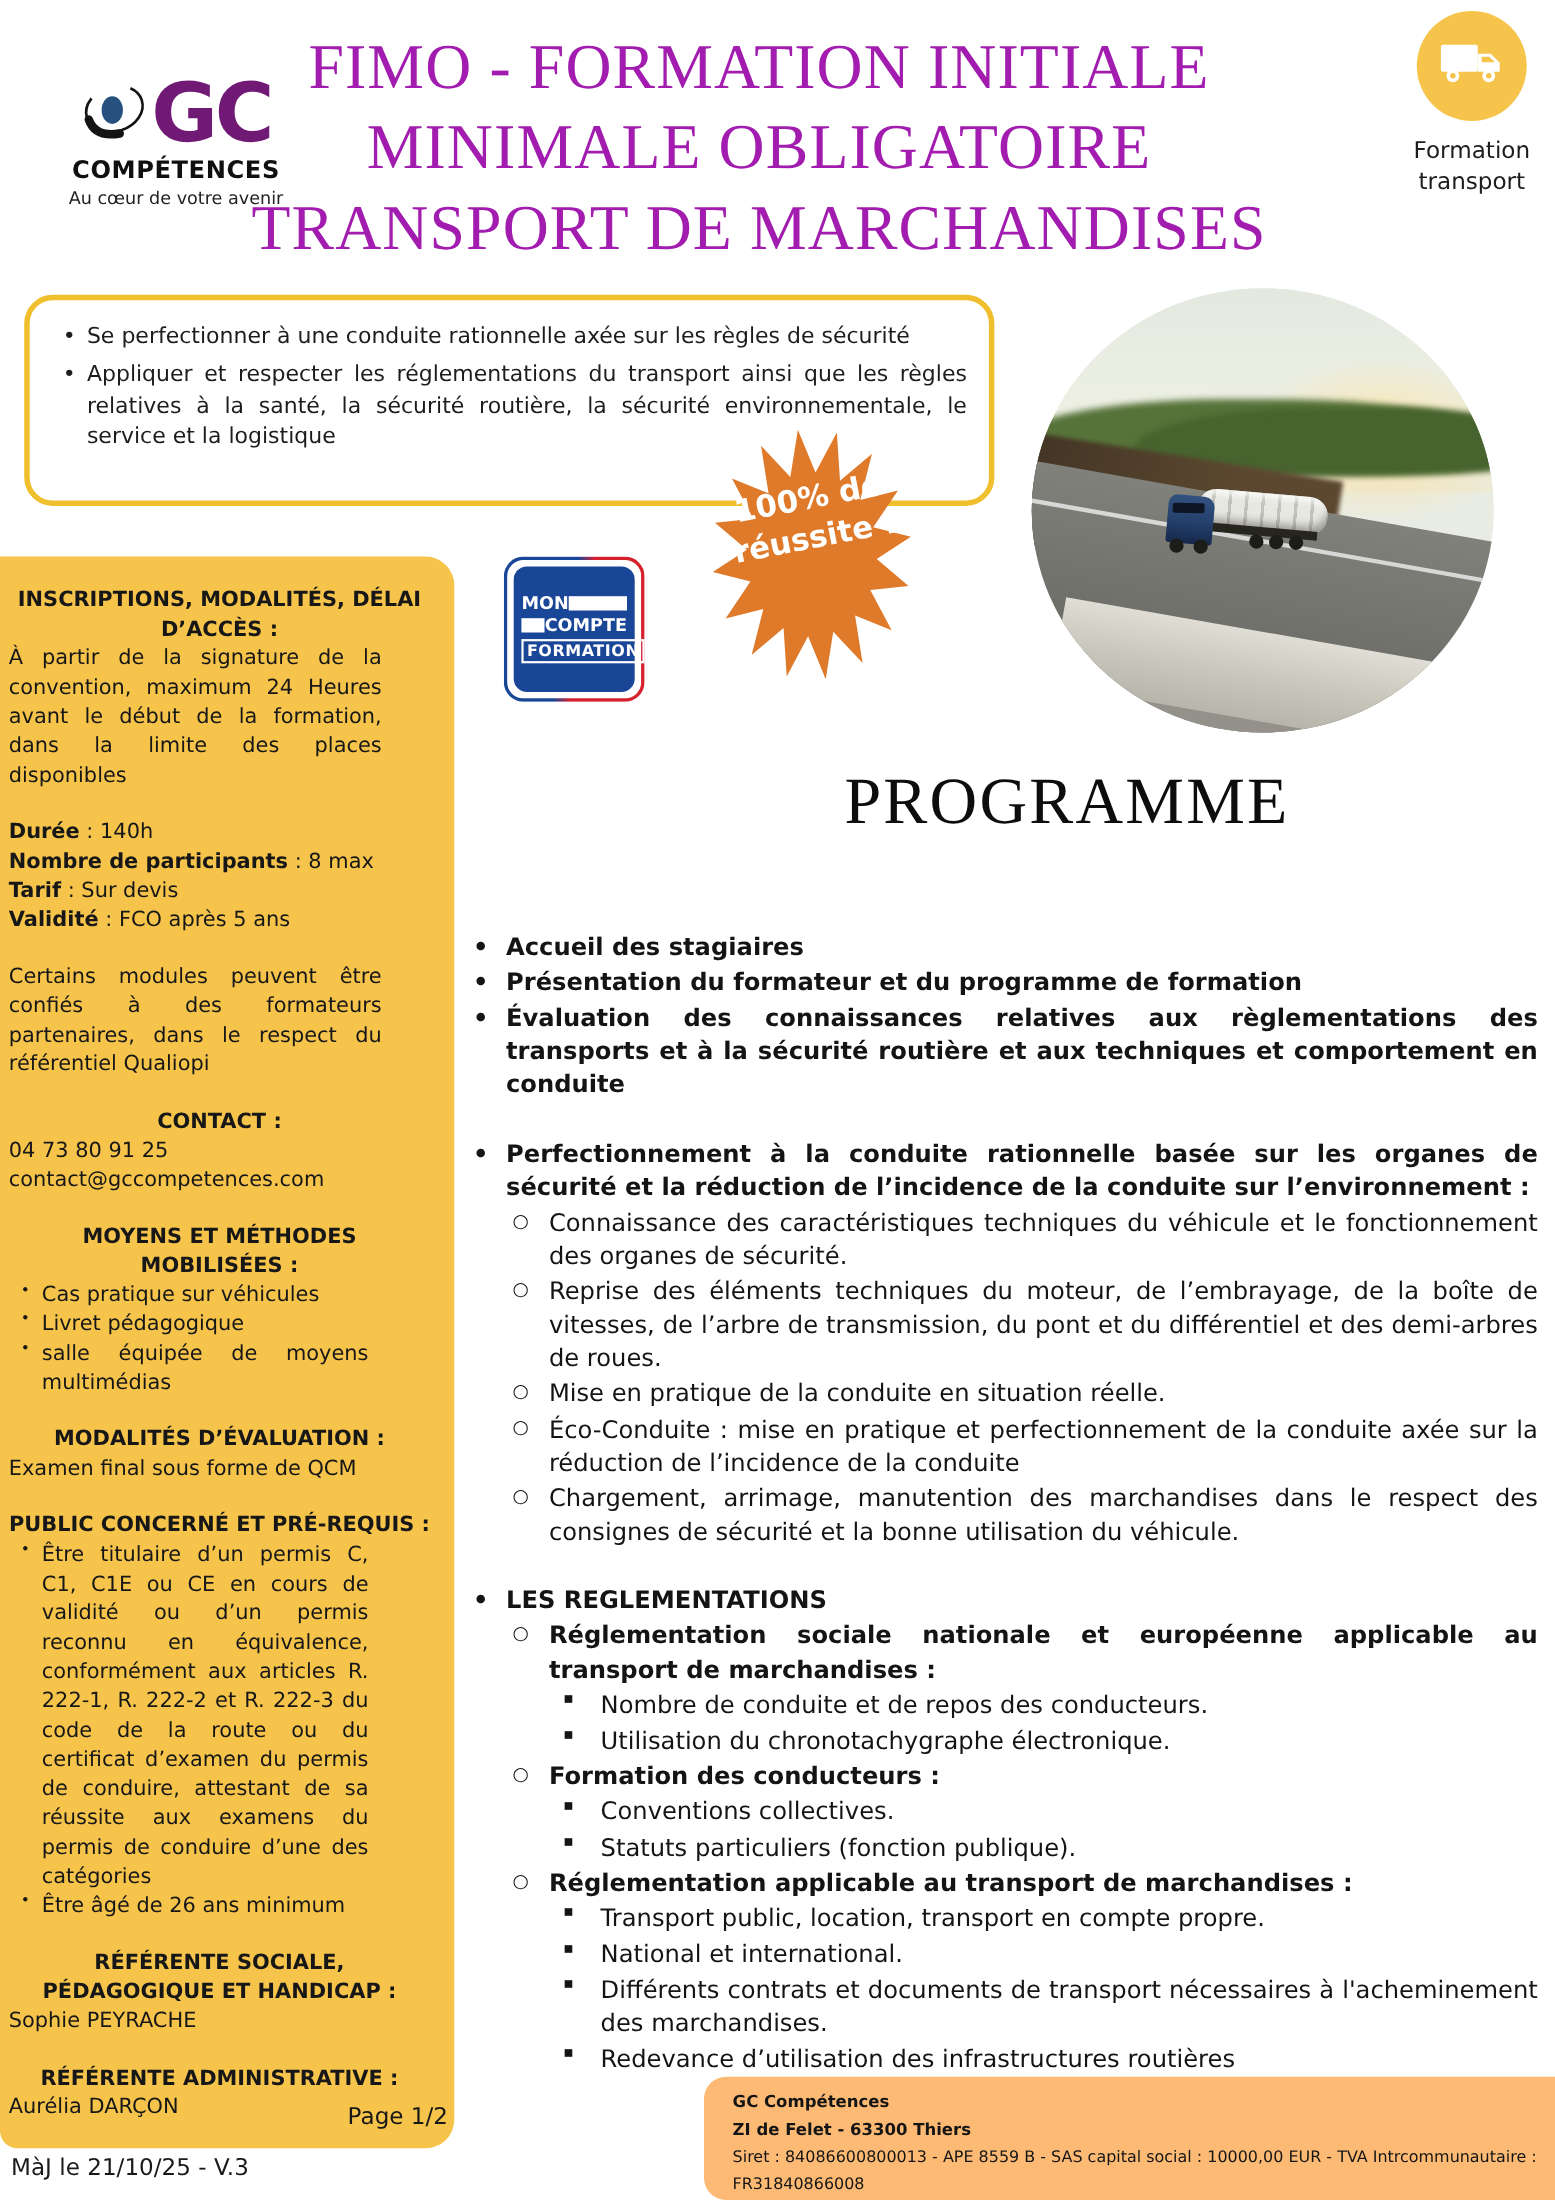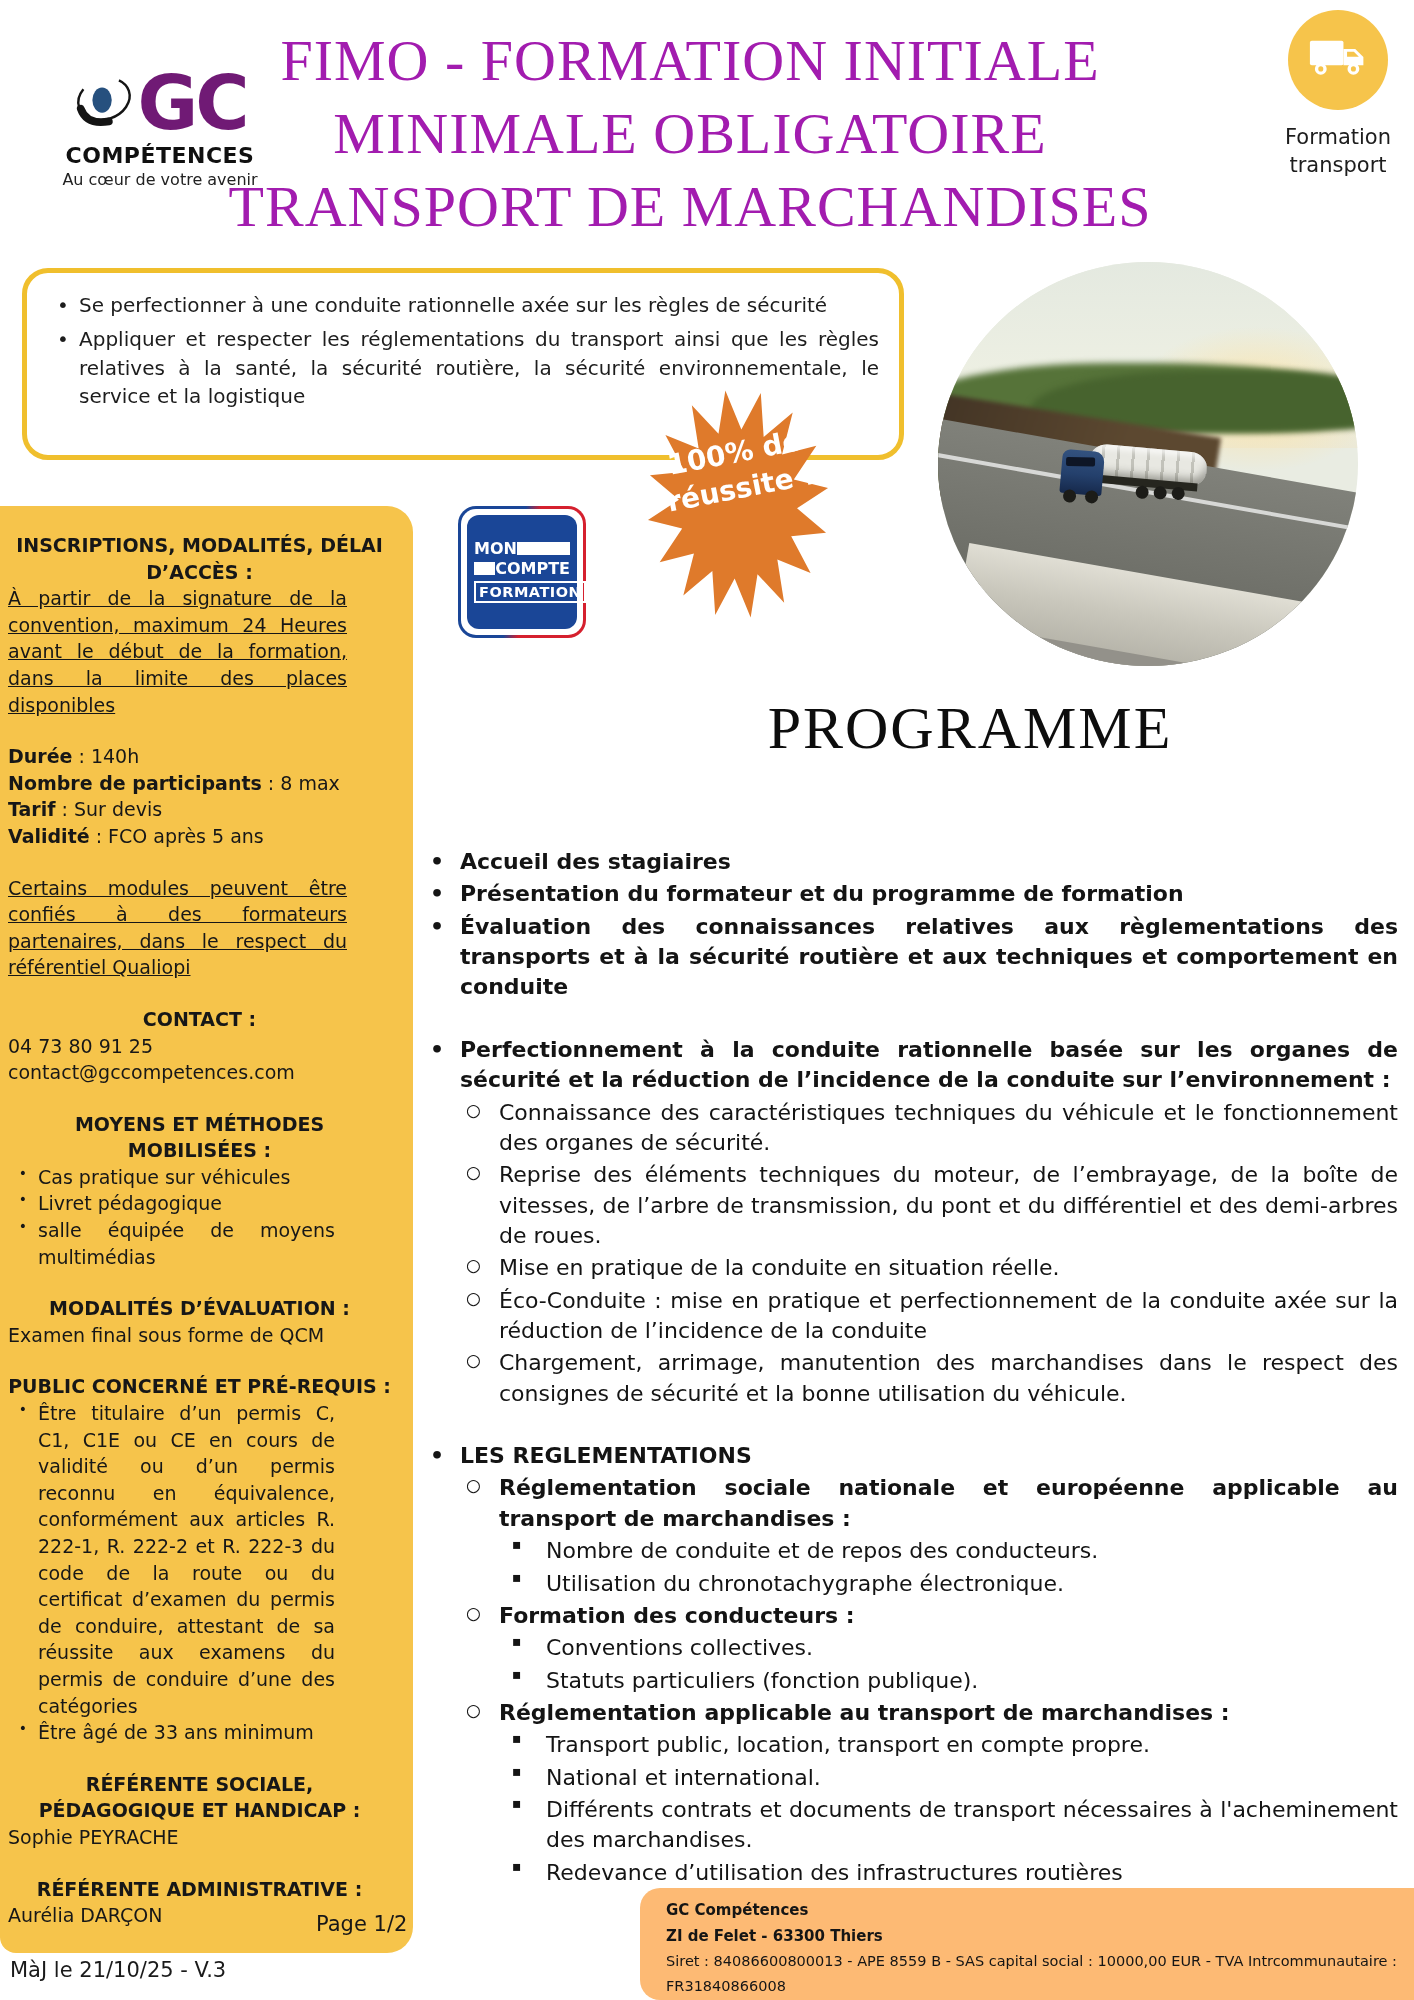--- a/index.html
+++ b/index.html
@@ -96,21 +96,21 @@
   .bold { font-weight: bold; }
   .gap { margin-top: 32px; }
 
   
   .sidebar { position: absolute; left: 0; top: 506px; width: 413px; height: 1447px; background: #F6C44B;
     border-radius: 0 26px 26px 16px; padding: 26px 16px 0 8px; font-size: 19px; line-height: 1.4;
     color: #171717; overflow: hidden; }
   .sb-sec { margin-top: 25px; }
   .sb-sec.first { margin-top: 0; }
   .sb-h { font-weight: bold; text-align: center; margin-right: 6px; }
-  .sb-just { text-align: justify; margin-right: 50px; text-decoration: underline; }
+  .sb-just { text-align: justify; margin-right: 50px; }
   .sb-line { margin-right: 6px; }
   .sb-li { display: flex; margin-right: 62px; }
   .sb-li .mk { flex: 0 0 30px; text-align: center; font-size: 14px; }
   .sb-li .mk::before { content: "•"; }
   .sb-li .tx { flex: 1; text-align: justify; }
   .fact .fl { font-weight: bold; }
   .sep { white-space: pre; }
 
   .page-num { position: absolute; left: 316px; top: 1912px; font-size: 21px; color: #171717; }
   .version { position: absolute; left: 10px; top: 1958px; font-size: 21px; color: #1a1a1a; }
@@ -365,21 +365,21 @@
     </div>
 
     <div class="sb-sec">
       <div class="sb-h">PUBLIC CONCERNÉ ET PRÉ-REQUIS :</div>
       <div class="sb-li">
           <span class="mk"></span>
           <span class="tx">Être titulaire d’un permis C, C1, C1E ou CE en cours de validité ou d’un permis reconnu en équivalence, conformément aux articles R. 222-1, R. 222-2 et R. 222-3 du code de la route ou du certificat d’examen du permis de conduire, attestant de sa réussite aux examens du permis de conduire d’une des catégories</span>
         </div>
       <div class="sb-li">
           <span class="mk"></span>
-          <span class="tx">Être âgé de 33 ans minimum</span>
+          <span class="tx">Être âgé de 26 ans minimum</span>
         </div>
     </div>
 
     <div class="sb-sec">
       <div class="sb-h">RÉFÉRENTE SOCIALE, PÉDAGOGIQUE ET HANDICAP :</div>
       <div class="sb-line">Sophie PEYRACHE</div>
     </div>
 
     <div class="sb-sec">
       <div class="sb-h">RÉFÉRENTE ADMINISTRATIVE :</div>

